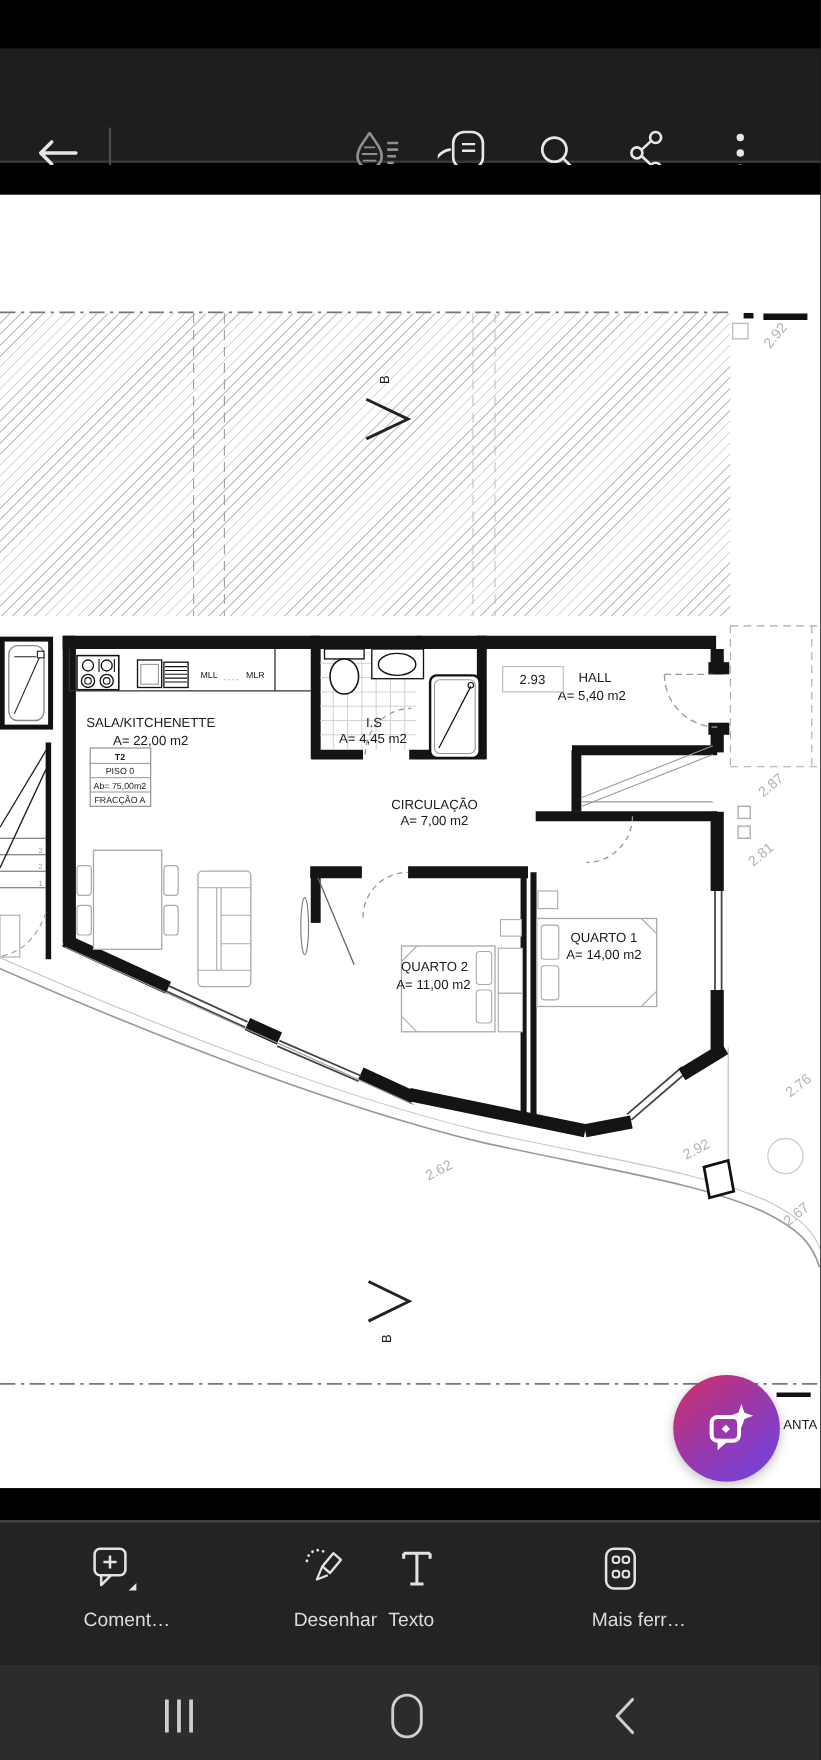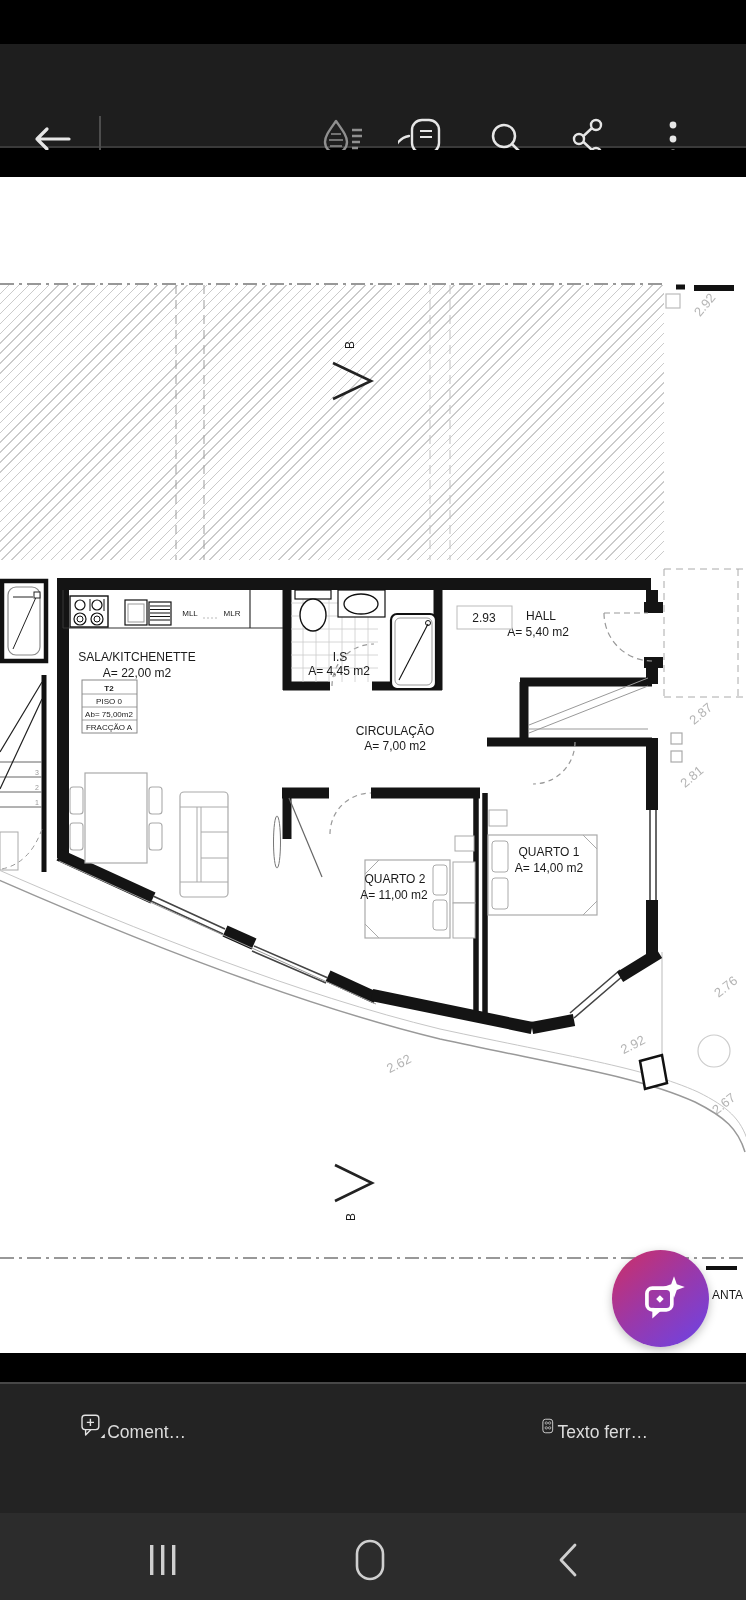--- a/index.html
+++ b/index.html
@@ -20,21 +20,21 @@
   .lbl-sm{font-size:8px;fill:#1a1a1a;}
   .dim{font-size:13px;fill:#b4b4b4;}
   .tiny{font-size:7px;fill:#9a9a9a;}
   .fab{position:absolute;left:612px;top:1250px;width:97px;height:97px;border-radius:50%;
        background:linear-gradient(140deg,#c9306c 5%,#9b38a8 48%,#6f43e2 95%);
        display:flex;align-items:center;justify-content:center;box-shadow:0 3px 10px rgba(0,0,0,.25);}
   .doc-gap-bottom{position:absolute;left:0;top:1353px;width:746px;height:29px;background:#000;}
   .bottom-toolbar{position:absolute;left:0;top:1382px;width:746px;height:131px;background:#232323;
                   border-top:2px solid #474747;box-sizing:border-box;}
   .tool-btn{position:absolute;top:18px;width:110px;transform:translateX(-50%);
-            display:flex;flex-direction:row;align-items:center;}
+            display:flex;flex-direction:column;}
   .tool-btn .lab{margin-top:12px;color:#dcdcdc;font-size:17.5px;white-space:nowrap;}
   .nav-bar{position:absolute;left:0;top:1513px;width:746px;height:87px;background:#2c2c2c;}
   .nav-btn{position:absolute;top:25px;width:44px;height:44px;display:flex;align-items:center;justify-content:center;}
 </style>
 </head>
 <body>
 
 <div class="screen">
 
   <div class="status-bar"></div>
@@ -304,32 +304,46 @@
       <svg width="52" height="48" viewBox="0 0 52 48">
         <rect x="10" y="6" width="28" height="24" rx="5" stroke="#e3e3e3" stroke-width="2.3" fill="none"></rect>
         <path d="M16,30 V39 L25,30" stroke="#e3e3e3" stroke-width="2.3" fill="none" stroke-linejoin="round"></path>
         <path d="M24,12 V24 M18,18 H30" stroke="#e3e3e3" stroke-width="2.3" fill="none"></path>
         <polygon points="41,44 48,44 48,37" fill="#e3e3e3"></polygon>
       </svg>
       <div class="lab">Coment…</div>
     </div>
 
 
-
+    <div class="tool-btn" style="left:322px">
+      <svg width="52" height="48" viewBox="0 0 52 48">
+        <path d="M26,22 L36,10 L43,16 L33,28 Z" stroke="#e3e3e3" stroke-width="2.2" fill="none" stroke-linejoin="round"></path>
+        <path d="M26,22 L21,34 L31,30" stroke="#e3e3e3" stroke-width="2" fill="none" stroke-linejoin="round"></path>
+        <path d="M12,17 C13,8 22,5 28,9" stroke="#e3e3e3" stroke-width="2.6" fill="none" stroke-linecap="round" stroke-dasharray="0 5"></path>
+      </svg>
+      <div class="lab">Desenhar</div>
+    </div>
+
+    <div class="tool-btn" style="left:408px">
+      <svg width="52" height="48" viewBox="0 0 52 48">
+        <path d="M14,10 H38 M14,10 V15 M38,10 V15 M26,10 V38 M20,38 H32" stroke="#e3e3e3" stroke-width="2.8" fill="none"></path>
+      </svg>
+      <div class="lab">Texto</div>
+    </div>
 
 
     <div class="tool-btn" style="left:593px">
       <svg width="52" height="48" viewBox="0 0 52 48">
         <rect x="13" y="6" width="26" height="36" rx="7" stroke="#e3e3e3" stroke-width="2.3" fill="none"></rect>
         <rect x="19" y="13" width="6" height="6" rx="2.5" stroke="#e3e3e3" stroke-width="1.8" fill="none"></rect>
         <rect x="28" y="13" width="6" height="6" rx="2.5" stroke="#e3e3e3" stroke-width="1.8" fill="none"></rect>
         <rect x="19" y="26" width="6" height="6" rx="2.5" stroke="#e3e3e3" stroke-width="1.8" fill="none"></rect>
         <rect x="28" y="26" width="6" height="6" rx="2.5" stroke="#e3e3e3" stroke-width="1.8" fill="none"></rect>
       </svg>
-      <div class="lab">Texto ferr…</div>
+      <div class="lab">Mais ferr…</div>
     </div>
   </div>
 
   <div class="nav-bar">
     <div class="nav-btn" style="left:141px">
       <svg width="44" height="44" viewBox="0 0 44 44">
         <rect x="9" y="7" width="3.4" height="30" fill="#cfcfcf"></rect>
         <rect x="20" y="7" width="3.4" height="30" fill="#cfcfcf"></rect>
         <rect x="31" y="7" width="3.4" height="30" fill="#cfcfcf"></rect>
       </svg>

